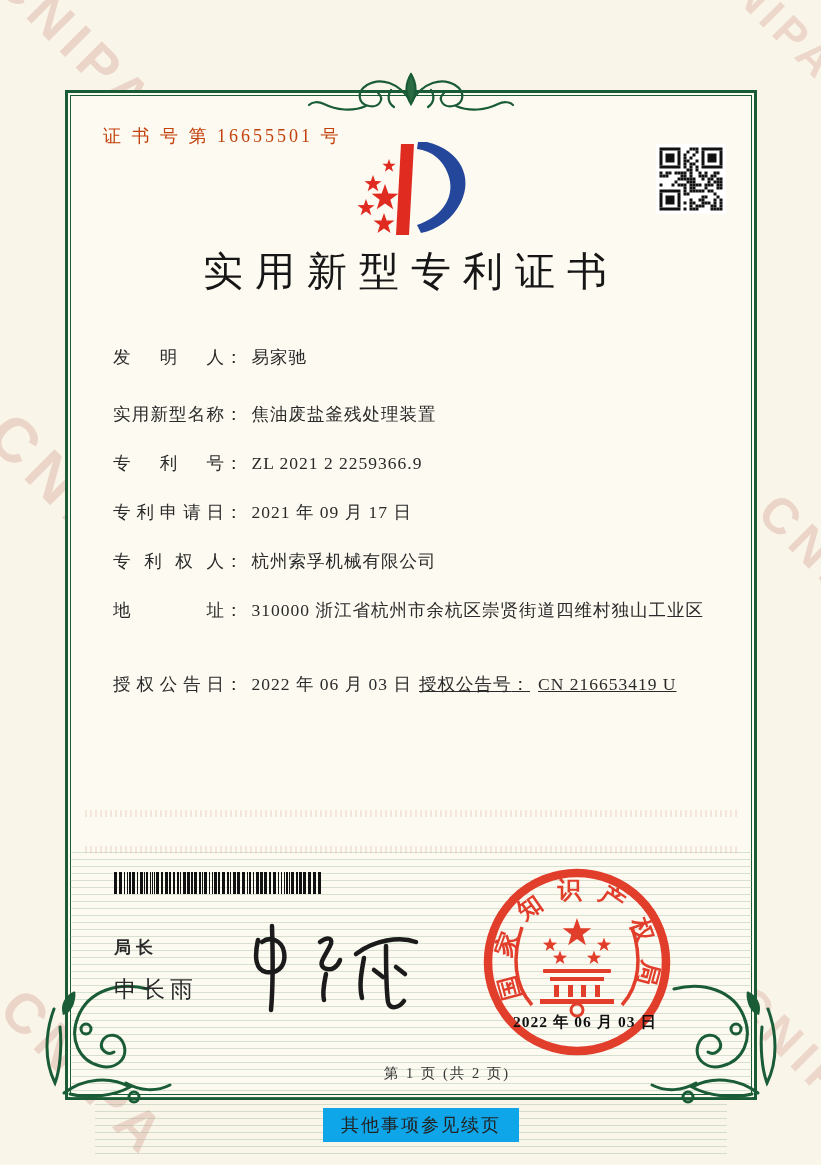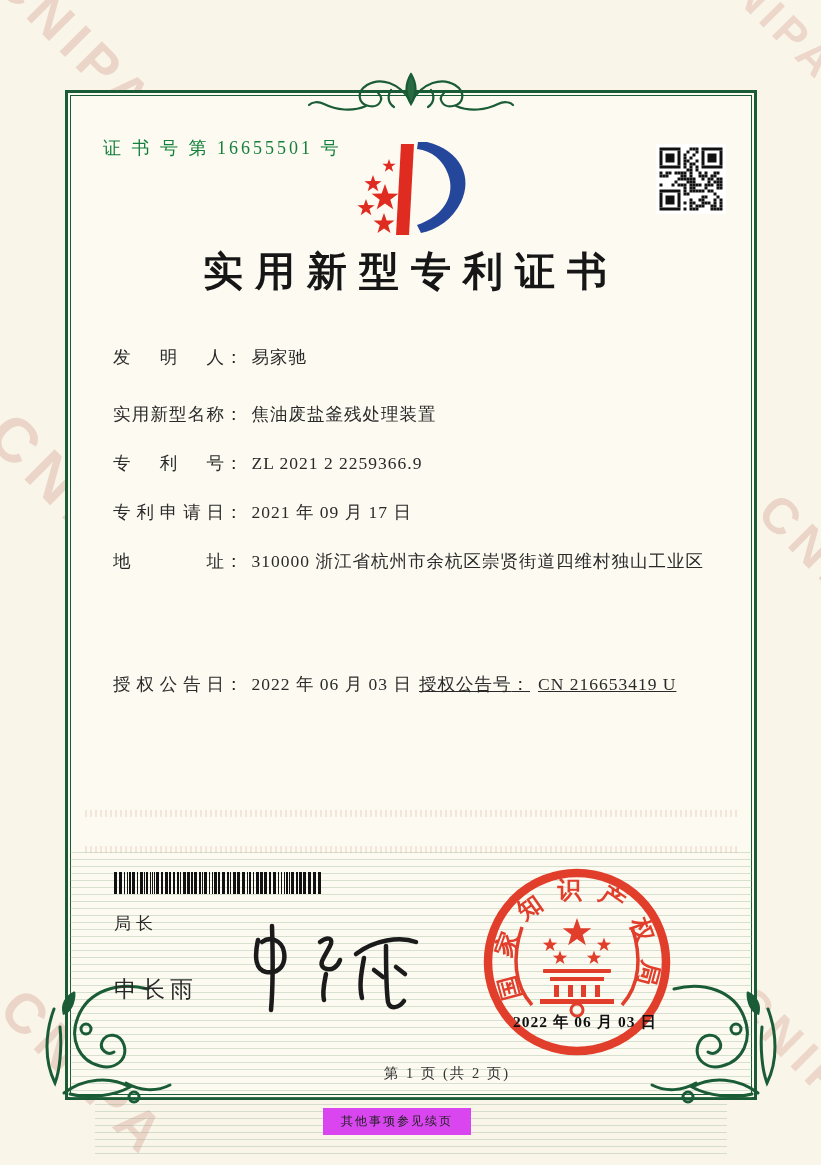--- a/index.html
+++ b/index.html
@@ -15,51 +15,51 @@
          background:#fdfaf1;box-sizing:border-box;z-index:2;}
   .frame-inner{position:absolute;inset:2px;border:1px solid #1a5c36;}
 
   .stripes{position:absolute;z-index:3;
      background:repeating-linear-gradient(to bottom, rgba(125,165,130,.30) 0 1px, transparent 1px 7px);}
   .microband{position:absolute;height:7px;z-index:3;
      background:repeating-linear-gradient(90deg, rgba(195,120,100,.16) 0 2px, transparent 2px 5px);}
 
   .content{position:absolute;inset:0;z-index:4;}
 
-  .cert-no{position:absolute;left:103px;top:136px;font-size:18px;letter-spacing:3px;color:#15803d;}
+  .cert-no{position:absolute;left:103px;top:124px;font-size:18px;letter-spacing:3px;color:#c2410c;}
   .logo{position:absolute;left:340px;top:140px;}
   .qr{position:absolute;left:656px;top:144px;background:#fff;padding:3px;line-height:0;}
   .title{position:absolute;left:65px;top:244px;width:692px;text-align:center;
-         font-size:40px;font-weight:bold;letter-spacing:12px;color:#161616;}
+         font-size:40px;font-weight:normal;letter-spacing:12px;color:#161616;}
 
   .fields{position:absolute;left:113px;top:345px;width:600px;font-size:17.5px;color:#2a2a2a;}
   .frow{margin-bottom:25px;line-height:24px;letter-spacing:1px;white-space:nowrap;}
   .frow:first-child{margin-bottom:33px;}
   .flabel{display:inline-block;width:112px;text-align:justify;text-align-last:justify;vertical-align:top;}
   .fcolon{margin-right:8px;}
   .grant{position:absolute;left:113px;top:648px;width:640px;font-size:17.5px;color:#2a2a2a;white-space:nowrap;line-height:24px;letter-spacing:1px;margin-top:24px;}
   .grant .g2{position:absolute;left:306px;top:0;text-decoration:underline;}
 
   .paras{position:absolute;left:99px;top:687px;width:650px;font-size:17px;line-height:29px;
          color:#242424;text-align:justify;letter-spacing:.5px;}
   .paras p{margin:0;text-indent:2em;}
 
   .barcode{position:absolute;left:114px;top:872px;line-height:0;}
-  .signer-title{position:absolute;left:114px;top:912px;font-size:17px;letter-spacing:5px;color:#2a2a2a;}
+  .signer-title{position:absolute;left:114px;top:936px;font-size:17px;letter-spacing:5px;color:#2a2a2a;font-weight:bold;}
   .signer-name{position:absolute;left:114px;top:974px;font-size:23px;letter-spacing:5px;color:#2a2a2a;}
   .signature{position:absolute;left:228px;top:912px;}
 
   .seal{position:absolute;left:480px;top:865px;width:194px;height:194px;z-index:5;}
   .seal-date{position:absolute;left:500px;top:1012px;width:170px;text-align:center;z-index:6;
              font-size:15.5px;font-weight:bold;letter-spacing:1px;color:#101010;}
 
   .page-num{position:absolute;left:65px;top:1064px;width:764px;text-align:center;font-size:14.5px;color:#333;letter-spacing:2px;}
 
-  .note-box{position:absolute;left:323px;top:1108px;background:#d946ef;padding:5px 18px;z-index:5;
-            font-size:12px;color:#222;letter-spacing:2px;}
+  .note-box{position:absolute;left:323px;top:1108px;background:#0ea5e9;padding:5px 18px;z-index:5;
+            font-size:18px;color:#222;letter-spacing:2px;}
 
   .ornament{position:absolute;z-index:4;line-height:0;}
 </style>
 </head>
 <body>
 
 <div class="page">
 
   <span class="wm" style="left:-25px;top:10px;font-size:54px;opacity:.30">CNIPA</span>
   <span class="wm" style="left:190px;top:140px;font-size:42px;opacity:.20">CNIPA</span>
@@ -289,20 +289,21 @@
         </svg>
     </div>
 
     <div class="title">实用新型专利证书</div>
 
     <div class="fields">
       <div class="frow"><span class="flabel">发明人</span><span class="fcolon">：</span><span>易家驰</span></div>
       <div class="frow"><span class="flabel">实用新型名称</span><span class="fcolon">：</span><span>焦油废盐釜残处理装置</span></div>
       <div class="frow"><span class="flabel">专利号</span><span class="fcolon">：</span><span>ZL 2021 2 2259366.9</span></div>
       <div class="frow"><span class="flabel">专利申请日</span><span class="fcolon">：</span><span>2021 年 09 月 17 日</span></div>
+      <div class="frow"><span class="flabel">专利权人</span><span class="fcolon">：</span><span>杭州索孚机械有限公司</span></div>
       <div class="frow"><span class="flabel">地址</span><span class="fcolon">：</span><span>310000 浙江省杭州市余杭区崇贤街道四维村独山工业区</span></div>
     </div>
 
     <div class="grant">
       <span>
         <span class="flabel">授权公告日</span><span class="fcolon">：</span><span>2022 年 06 月 03 日</span>
       </span>
       <span class="g2">
         <span>授权公告号</span><span class="fcolon">：</span><span>CN 216653419 U</span>
       </span>

